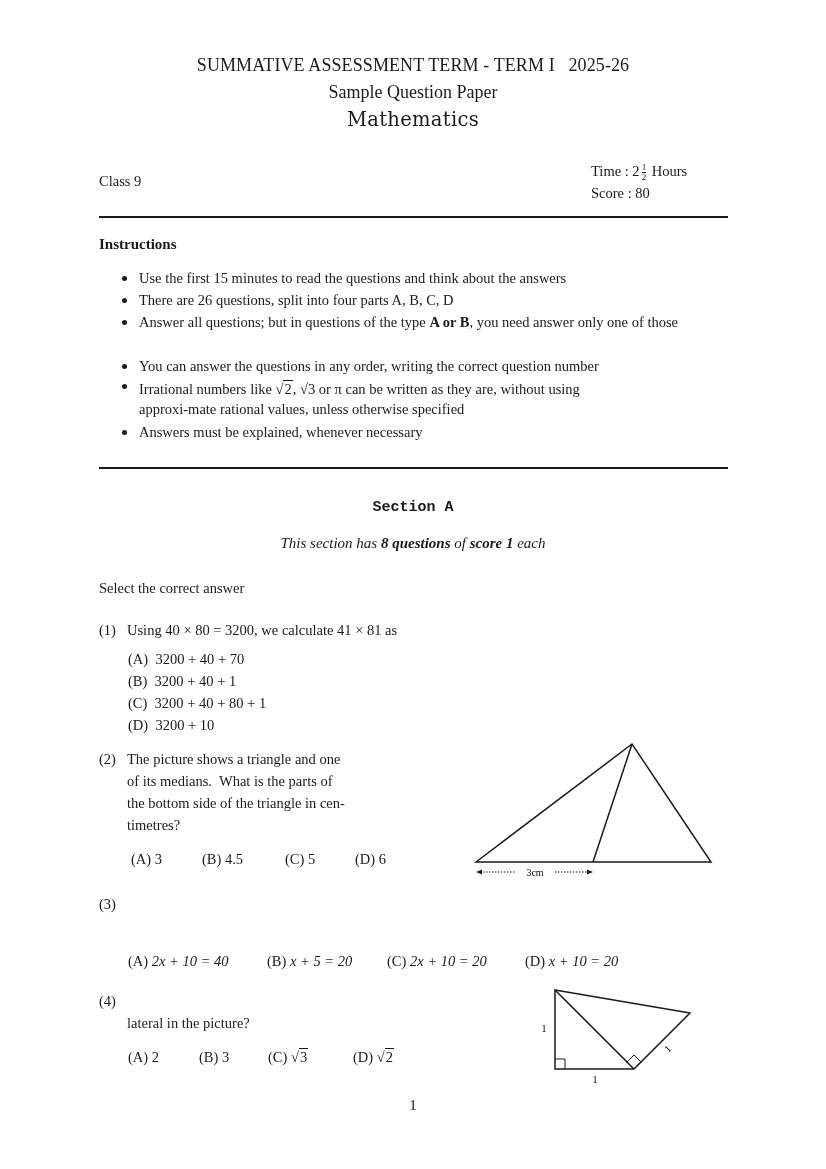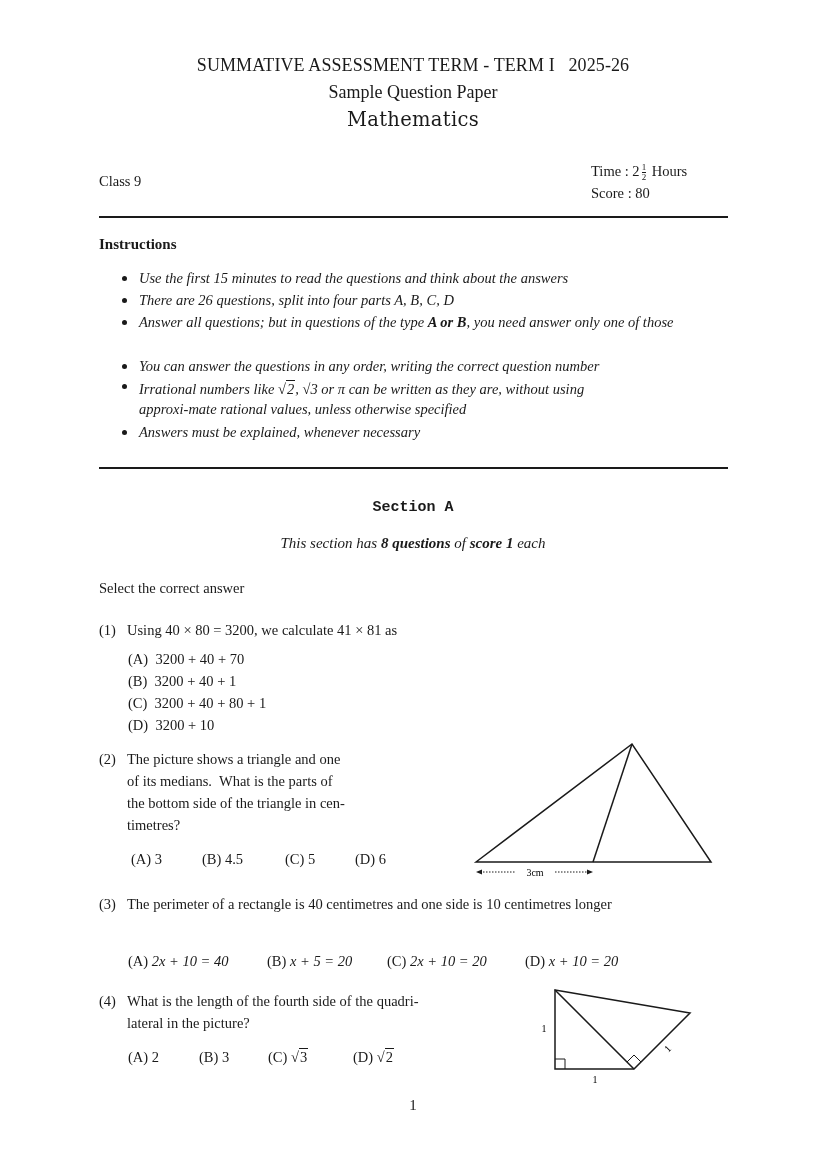--- a/index.html
+++ b/index.html
@@ -17,21 +17,21 @@
   .frac { display: inline-block; vertical-align: middle; text-align: center; font-size: 9px; line-height: 9px; margin: 0 2px; }
   .frac span { display: block; }
   .frac .num { border-bottom: 0.8px solid #1a1a1a; }
   .rule { left: 99px; width: 629px; height: 2px; background: #1a1a1a; }
   #rule1 { top: 216px; }
   #rule2 { top: 467px; }
   #instructions-heading { left: 99px; top: 236px; font-weight: bold; font-size: 15px; font-family: "Liberation Serif", serif; }
   .instr { left: 122px; width: 610px; font-size: 14.5px; line-height: 22px; font-family: "Liberation Serif", serif; }
   .bullet { display: inline-block; width: 5px; height: 5px; background: #1a1a1a; border-radius: 50%;
             position: absolute; left: 0; top: 9px; }
-  .instr .txt { margin-left: 17px; display: block; font-style: italic; }
+  .instr .txt { margin-left: 17px; display: block; }
   #section-heading { top: 499px; font-weight: bold; font-size: 15px; font-family: Liberation Mono, monospace; }
   #section-sub { top: 535px; font-size: 15px; font-style: italic; font-family: "Liberation Serif", serif; }
   #section-sub b { font-style: italic; }
   #select-prompt { left: 99px; top: 580px; }
   .qnum { position: absolute; left: 0; }
   .q { left: 99px; font-size: 14.5px; line-height: 22px; font-family: "Liberation Serif", serif; }
   .q .qtext { margin-left: 28px; display: block; }
   .opt-line { position: absolute; font-size: 14.5px; font-family: "Liberation Serif", serif; }
   .math-i { font-style: italic; }
   .sqrt { display: inline-block; }
@@ -117,32 +117,32 @@
   <line x1="20" y1="137" x2="55" y2="137" stroke="#1a1a1a" stroke-width="1" stroke-dasharray="1.5,1.5"></line>
   <line x1="95" y1="137" x2="129" y2="137" stroke="#1a1a1a" stroke-width="1" stroke-dasharray="1.5,1.5"></line>
   <polygon points="16,137 22,134.5 22,139.5" fill="#1a1a1a"></polygon>
   <polygon points="133,137 127,134.5 127,139.5" fill="#1a1a1a"></polygon>
   <text x="75" y="141" font-size="10" text-anchor="middle">3cm</text>
 </svg>
 
 <div class="abs q" style="top:893px; width:635px;">
   <span class="qnum">(3)</span>
   <span class="qtext">
-    <span>The perimeter of a rectangle is 40 centimetres and one side is 10 centimetres longer</span><br>
+    <br>
   </span>
 </div>
 <div class="opt-line" style="top:953px; left:128px;"><span>(A)</span> <span class="math-i">2x + 10 = 40</span></div>
 <div class="opt-line" style="top:953px; left:267px;"><span>(B)</span> <span class="math-i">x + 5 = 20</span></div>
 <div class="opt-line" style="top:953px; left:387px;"><span>(C)</span> <span class="math-i">2x + 10 = 20</span></div>
 <div class="opt-line" style="top:953px; left:525px;"><span>(D)</span> <span class="math-i">x + 10 = 20</span></div>
 
 <div class="abs q" style="top:990px; width:400px;">
   <span class="qnum">(4)</span>
   <span class="qtext">
-    <span>What is the length of the fourth side of the quadri-</span><br>
+    <br>
     <span>lateral in the picture?</span>
   </span>
 </div>
 <div class="opt-line" style="top:1049px; left:128px;"><span>(A)</span> <span>2</span></div>
 <div class="opt-line" style="top:1049px; left:199px;"><span>(B)</span> <span>3</span></div>
 <div class="opt-line" style="top:1049px; left:268px;"><span>(C)</span> <span class="sqrt">√<span class="rad">3</span></span></div>
 <div class="opt-line" style="top:1049px; left:353px;"><span>(D)</span> <span class="sqrt">√<span class="rad">2</span></span></div>
 
 <svg class="abs" style="left:530px; top:980px;" width="180" height="110">
   <polygon points="25,10 160,33 104,89 25,89" fill="none" stroke="#1a1a1a" stroke-width="1.5"></polygon>

